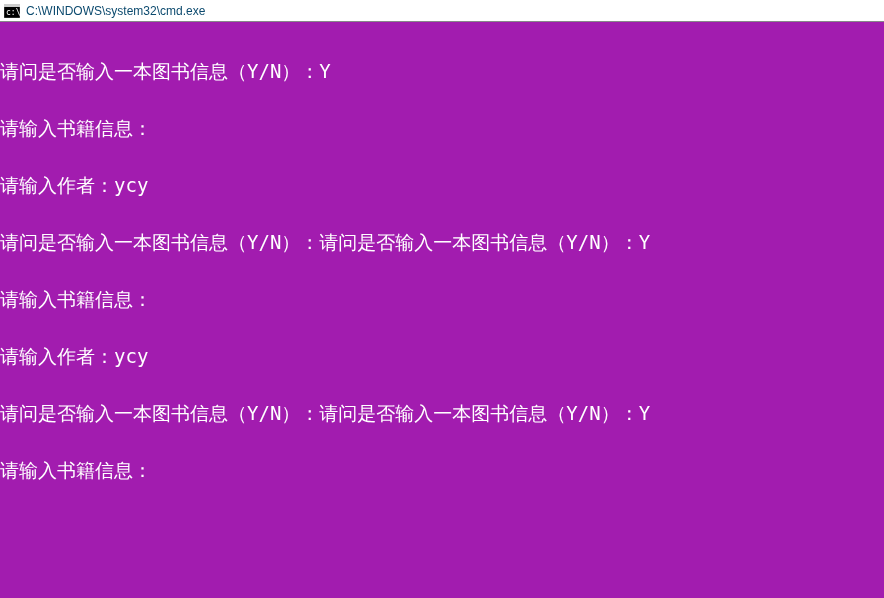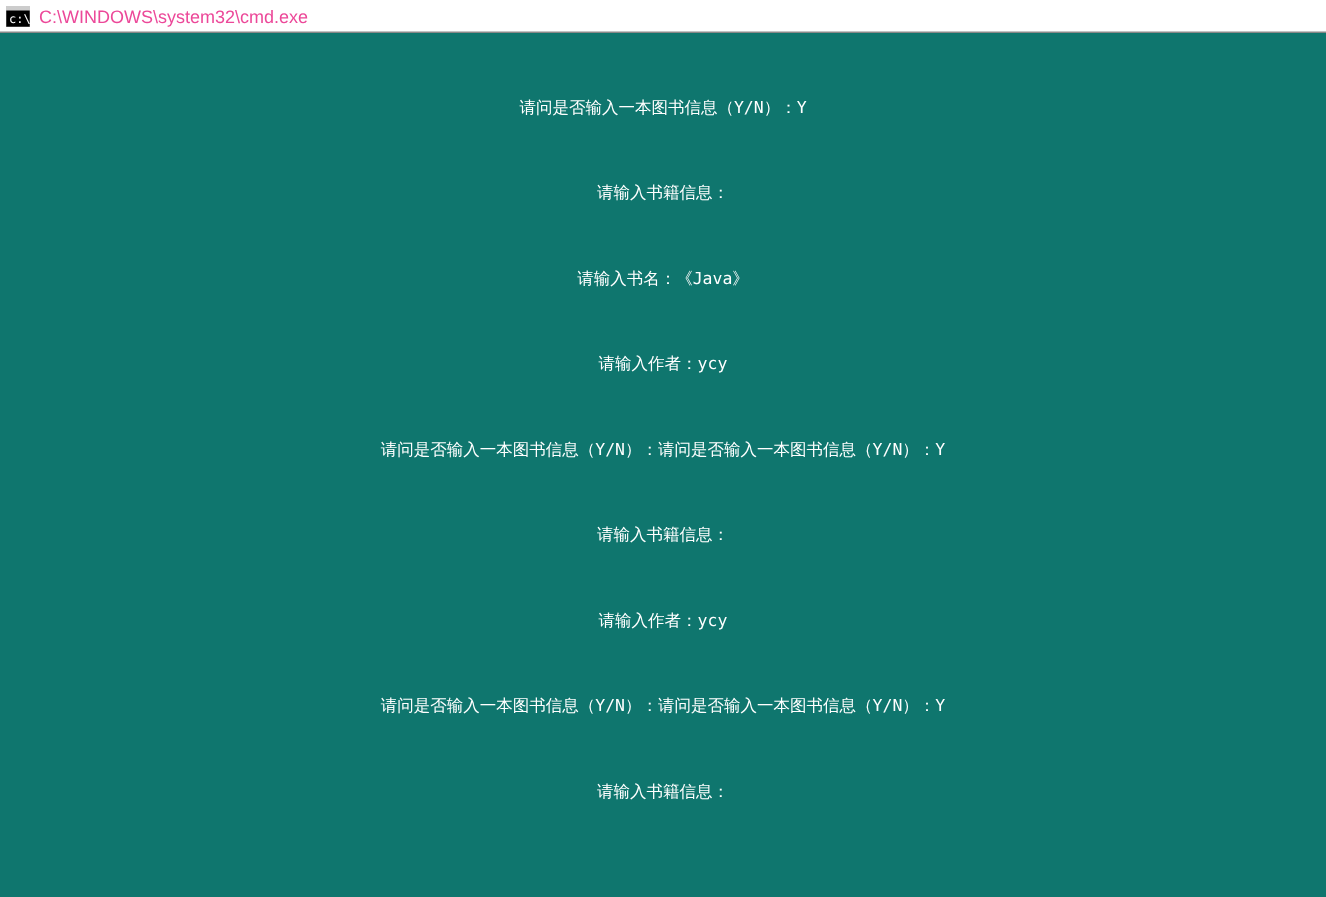--- a/index.html
+++ b/index.html
@@ -37,34 +37,33 @@
       margin-right: 6px;
       display: flex;
       align-items: center;
       justify-content: center;
     }
     .title-icon svg {
       width: 16px;
       height: 14px;
     }
     .title-text {
-      color: #ec4899;
+      color: #0c4a6e;
       font-size: 12px;
     }
     .terminal {
       flex: 1;
-      background: #0f766e;
+      background: #a21caf;
       color: #ffffff;
       padding: 2px 0 0 0;
-      font-size: 11px;
+      font-size: 19px;
       line-height: 19px;
       white-space: pre;
       overflow: hidden;
       font-family: "NSimSun", "SimSun", "Consolas", monospace;
-      text-align: center;
     }
     .terminal-line {
       white-space: pre;
     }
   </style>
 </head>
 <body>
 
 <div class="window">
   <div class="title-bar">
@@ -73,21 +72,20 @@
         <rect x="0" y="0" width="16" height="14" fill="#000000" stroke="#999" stroke-width="0.5"></rect>
         <rect x="0" y="0" width="16" height="3" fill="#cccccc"></rect>
         <text x="2" y="11" font-size="8" fill="#ffffff" font-family="monospace">c:\</text>
       </svg>
     </span>
     <span class="title-text">C:\WINDOWS\system32\cmd.exe</span>
   </div>
   <div class="terminal">
     <div class="terminal-line">请问是否输入一本图书信息（Y/N）：Y</div>
     <div class="terminal-line">请输入书籍信息：</div>
-    <div class="terminal-line">请输入书名：《Java》</div>
     <div class="terminal-line">请输入作者：ycy</div>
     <div class="terminal-line">请问是否输入一本图书信息（Y/N）：请问是否输入一本图书信息（Y/N）：Y</div>
     <div class="terminal-line">请输入书籍信息：</div>
     <div class="terminal-line">请输入作者：ycy</div>
     <div class="terminal-line">请问是否输入一本图书信息（Y/N）：请问是否输入一本图书信息（Y/N）：Y</div>
     <div class="terminal-line">请输入书籍信息：</div>
     
     
     
     

